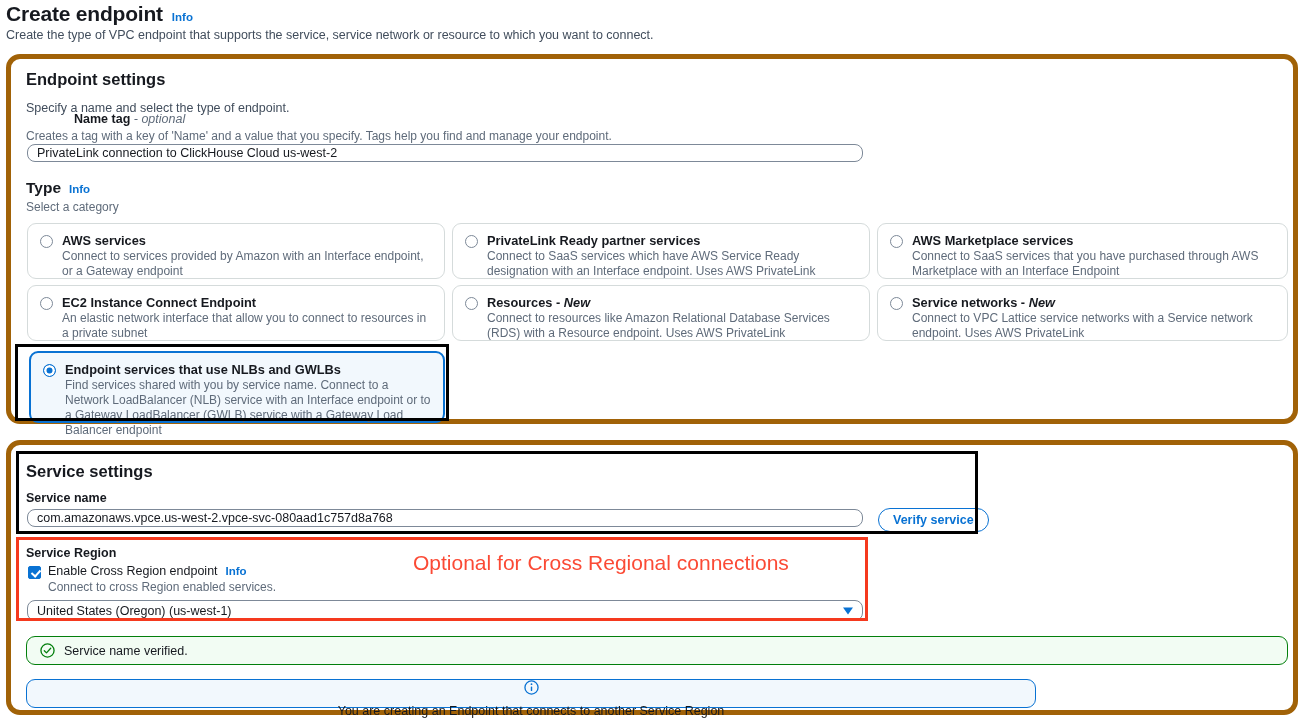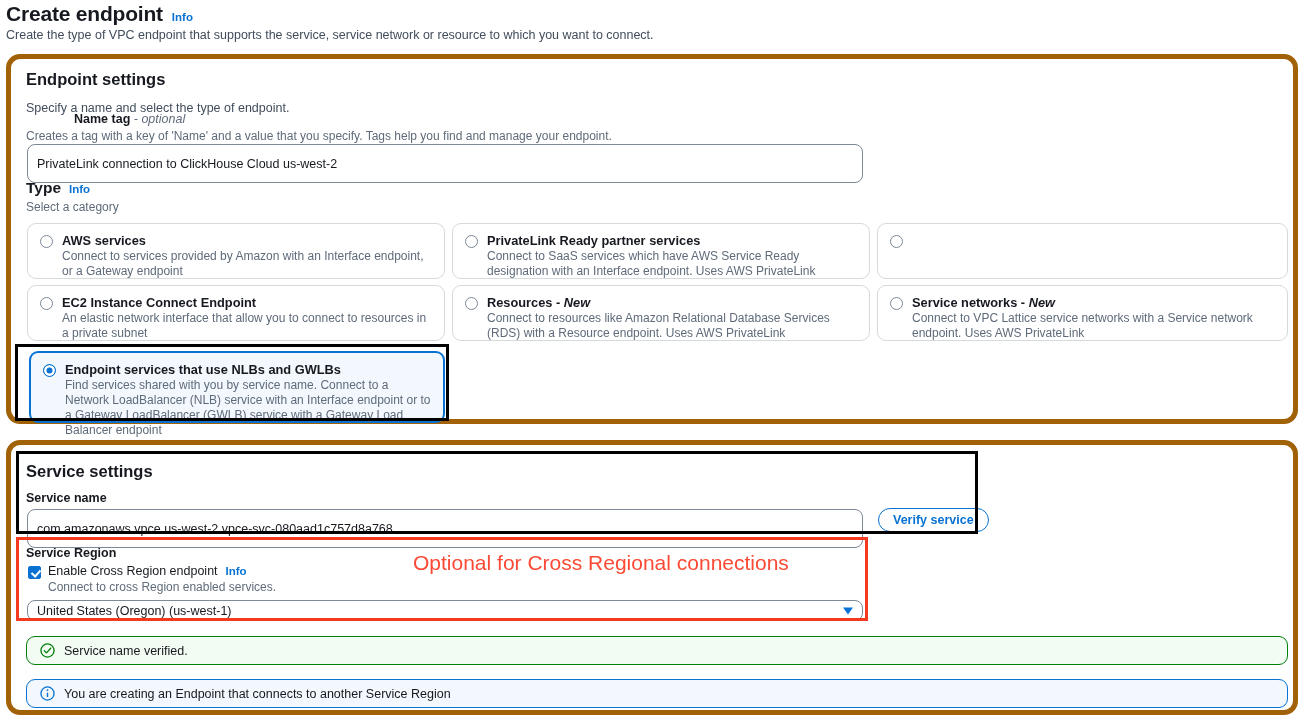--- a/index.html
+++ b/index.html
@@ -44,21 +44,21 @@
   
   .text-input {
     display: block;
     font-family: "Liberation Sans", sans-serif;
     font-size: 12.5px;
     color: #16191f;
     background: #ffffff;
     border: 1px solid #7d8998;
     border-radius: 8px;
     padding: 4px 9px;
-    height: 39px;
+    height: 18px;
     line-height: 13px;
     width: 100%;
     outline: none;
   }
   .text-input::placeholder { color: #9ba7b6; }
 
   
   .radio-card {
     position: absolute;
     border: 1px solid #d5dbdb;
@@ -228,20 +228,24 @@
     <div class="radio-card" style="left:441px; top:164px; width:418px; height:56px;">
       <span class="radio-dot"></span>
       <span class="rc-body">
         <span class="rc-title">PrivateLink Ready partner services</span>
         <span class="rc-desc">Connect to SaaS services which have AWS Service Ready designation with an Interface endpoint. Uses AWS PrivateLink</span>
       </span>
     </div>
 
     <div class="radio-card" style="left:866px; top:164px; width:411px; height:56px;">
       <span class="radio-dot"></span>
+      <span class="rc-body">
+        <span class="rc-title">AWS Marketplace services</span>
+        <span class="rc-desc">Connect to SaaS services that you have purchased through AWS Marketplace with an Interface Endpoint</span>
+      </span>
     </div>
 
     <div class="radio-card" style="left:16px; top:226px; width:418px; height:56px;">
       <span class="radio-dot"></span>
       <span class="rc-body">
         <span class="rc-title">EC2 Instance Connect Endpoint</span>
         <span class="rc-desc">An elastic network interface that allow you to connect to resources in a private subnet</span>
       </span>
     </div>
 
@@ -305,21 +309,21 @@
     </div>
 
     <div class="alert alert-success" style="left:15px; top:191px; width:1262px;">
       <svg class="alert-icon" viewBox="0 0 16 16">
         <circle cx="8" cy="8" r="7" fill="none" stroke="#037f0c" stroke-width="1.4"></circle>
         <path d="M4.6 8.2 L6.9 10.5 L11.4 5.6" fill="none" stroke="#037f0c" stroke-width="1.4" stroke-linecap="round" stroke-linejoin="round"></path>
       </svg>
       <span>Service name verified.</span>
     </div>
 
-    <div class="alert alert-info" style="left:15px; top:234px; width:1262px;">
+    <div class="alert alert-info" style="left:15px; top:234px; width:1010px;flex-direction:column;">
       <svg class="alert-icon" viewBox="0 0 16 16">
         <circle cx="8" cy="8" r="7" fill="none" stroke="#0972d3" stroke-width="1.4"></circle>
         <rect x="7.25" y="6.8" width="1.5" height="5" rx="0.6" fill="#0972d3"></rect>
         <circle cx="8" cy="4.5" r="0.95" fill="#0972d3"></circle>
       </svg>
       <span>You are creating an Endpoint that connects to another Service Region</span>
     </div>
   </div>
 
   <div class="annot-black" style="left:16px; top:451px; width:962px; height:83px;"></div>

